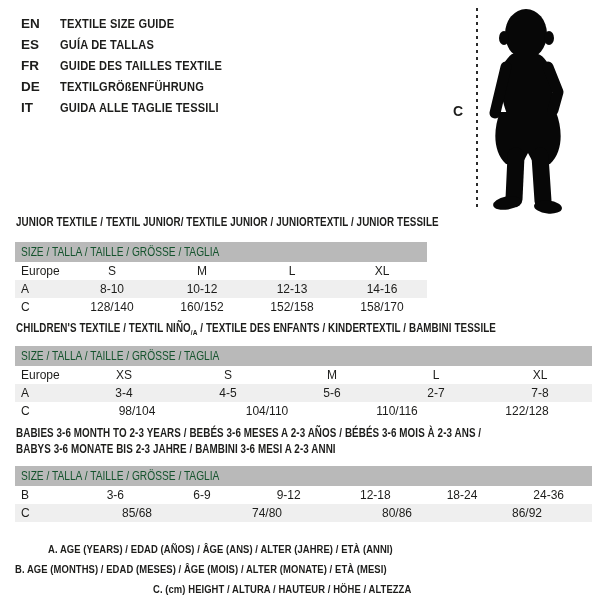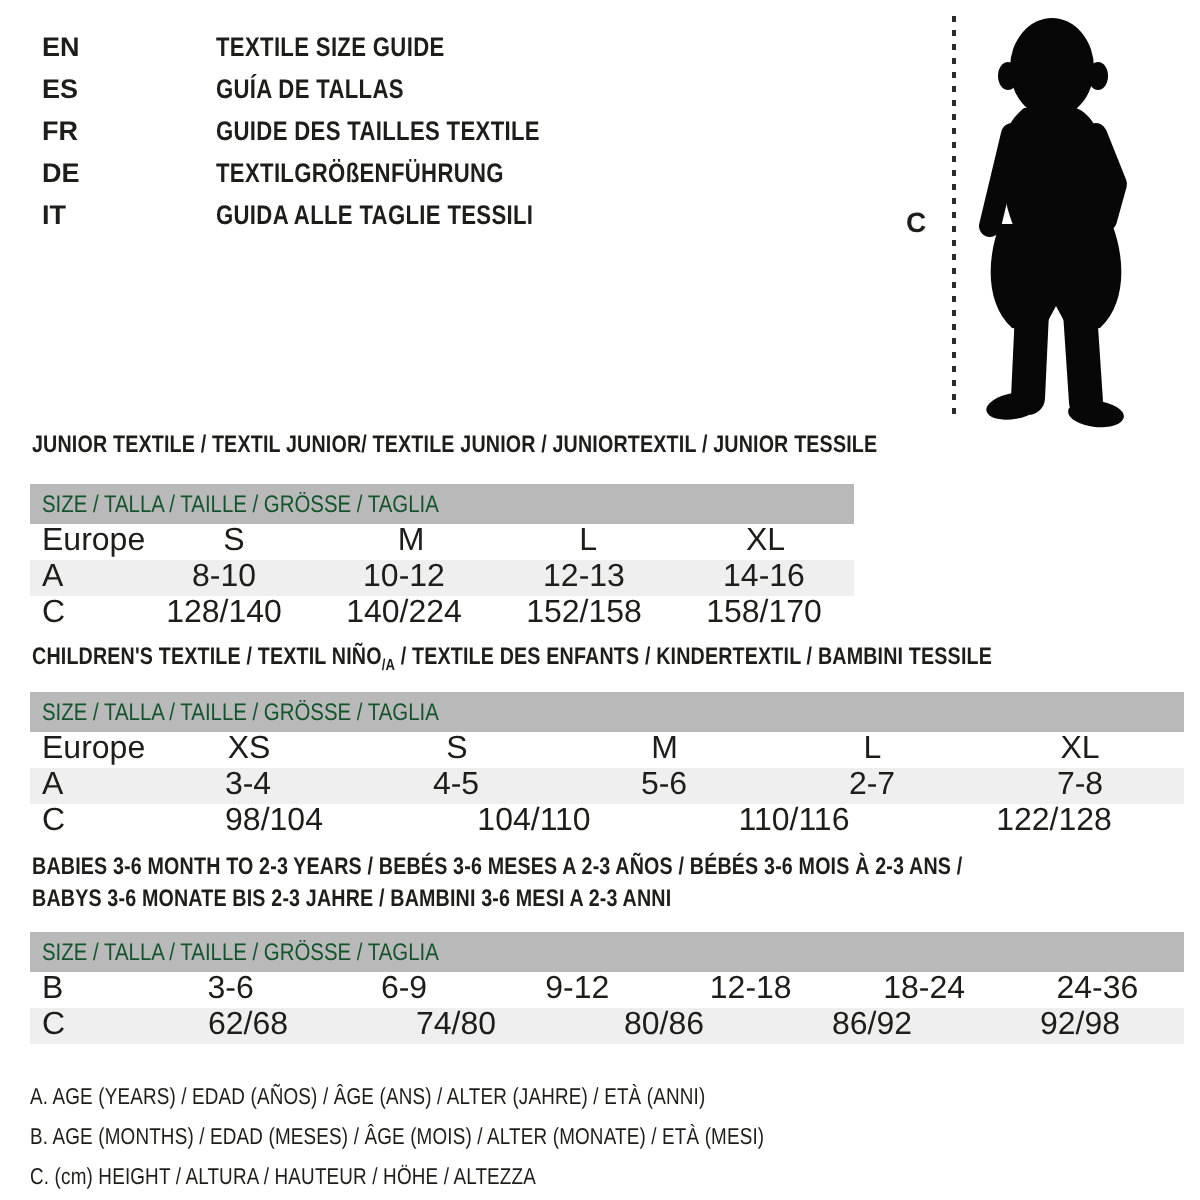--- a/index.html
+++ b/index.html
@@ -4,46 +4,46 @@
 <style>
   html,body{margin:0;padding:0;background:#fff;}
   .canvas{
     position:relative;width:600px;height:600px;background:#fff;overflow:hidden;
     font-family:"Liberation Sans","DejaVu Sans",sans-serif;color:#1d1d1b;
   }
   .cond{display:inline-block;white-space:nowrap;transform:scaleX(.82);transform-origin:0 50%;}
 
   
   .langs{position:absolute;left:21px;top:13px;}
-  .lang-row{height:21px;line-height:21px;font-size:13.5px;font-weight:700;display:flex;gap:48px;}
+  .lang-row{height:21px;line-height:21px;font-size:13.5px;font-weight:700;display:flex;}
   .lang-code{width:39px;flex:0 0 39px;}
   .lang-label{letter-spacing:.2px;}
 
   
   .dash-line{position:absolute;left:476px;top:8px;width:2px;height:200px;
     background:repeating-linear-gradient(to bottom,#2b2b2b 0 3px,transparent 3px 7px);}
   .c-label{position:absolute;left:453px;top:103px;font-size:14px;font-weight:700;}
   .toddler{position:absolute;left:487px;top:4px;}
 
   
   .ttitle{position:absolute;left:16px;font-size:12px;font-weight:700;letter-spacing:.1px;}
   .ttitle .tsub{font-size:8px;vertical-align:-3px;font-weight:700;}
   .t3-line{display:block;line-height:16px;}
   .size-table{position:absolute;left:15px;}
   .t-bar{height:20px;line-height:20px;background:#b9b9b9;color:#14532d;font-size:12px;padding-left:6px;box-sizing:border-box;}
   .t-bar .cond{transform:scaleX(.85);}
-  .trow{display:flex;height:18px;line-height:18px;font-size:16px;}
+  .trow{display:flex;height:18px;line-height:18px;font-size:12px;}
   .trow.shaded{background:#efefef;}
   .tlabel{flex:0 0 57px;padding-left:6px;box-sizing:border-box;text-align:left;}
   .w1 .tlabel{flex:0 0 52px;}
   .tcell{flex:1 1 0;text-align:center;}
 
   
   .footnotes{position:absolute;left:15px;top:539px;}
-  .fnote{height:20px;line-height:20px;font-size:11.5px;font-weight:400;letter-spacing:.1px;}
+  .fnote{height:20px;line-height:20px;font-size:11.5px;font-weight:700;letter-spacing:.1px;text-align:right;}
 </style>
 </head>
 <body>
 
 <div class="canvas">
 
   <div class="langs" id="langs">
       <div class="lang-row">
         <span class="lang-code">EN</span>
         <span class="lang-label cond">TEXTILE SIZE GUIDE</span>
@@ -102,21 +102,21 @@
         <div class="trow shaded">
           <span class="tlabel">A</span>
           <span class="tcell">8-10</span>
           <span class="tcell">10-12</span>
           <span class="tcell">12-13</span>
           <span class="tcell">14-16</span>
         </div>
         <div class="trow">
           <span class="tlabel">C</span>
           <span class="tcell">128/140</span>
-          <span class="tcell">140/224</span>
+          <span class="tcell">160/152</span>
           <span class="tcell">152/158</span>
           <span class="tcell">158/170</span>
         </div>
       </div>
   </div>
 
   <div class="ttitle" style="top:321px">
     <span class="cond"><span>CHILDREN'S TEXTILE / TEXTIL NIÑO</span><span class="tsub">/A</span><span> / TEXTILE DES ENFANTS / KINDERTEXTIL / BAMBINI TESSILE</span></span>
   </div>
   <div class="size-table" style="top:346px;width:577px">
@@ -163,25 +163,24 @@
           <span class="tlabel">B</span>
           <span class="tcell">3-6</span>
           <span class="tcell">6-9</span>
           <span class="tcell">9-12</span>
           <span class="tcell">12-18</span>
           <span class="tcell">18-24</span>
           <span class="tcell">24-36</span>
         </div>
         <div class="trow shaded">
           <span class="tlabel">C</span>
-          <span class="tcell">62/68</span>
+          <span class="tcell">85/68</span>
           <span class="tcell">74/80</span>
           <span class="tcell">80/86</span>
           <span class="tcell">86/92</span>
-          <span class="tcell">92/98</span>
         </div>
       </div>
   </div>
 
   <div class="footnotes" id="footnotes">
       <div class="fnote"><span class="cond">A. AGE (YEARS) / EDAD (AÑOS) / ÂGE (ANS) / ALTER (JAHRE) / ETÀ (ANNI)</span></div>
       <div class="fnote"><span class="cond">B. AGE (MONTHS) / EDAD (MESES) / ÂGE (MOIS) / ALTER (MONATE) / ETÀ (MESI)</span></div>
       <div class="fnote"><span class="cond">C. (cm) HEIGHT / ALTURA / HAUTEUR / HÖHE / ALTEZZA</span></div>
     </div>
 

